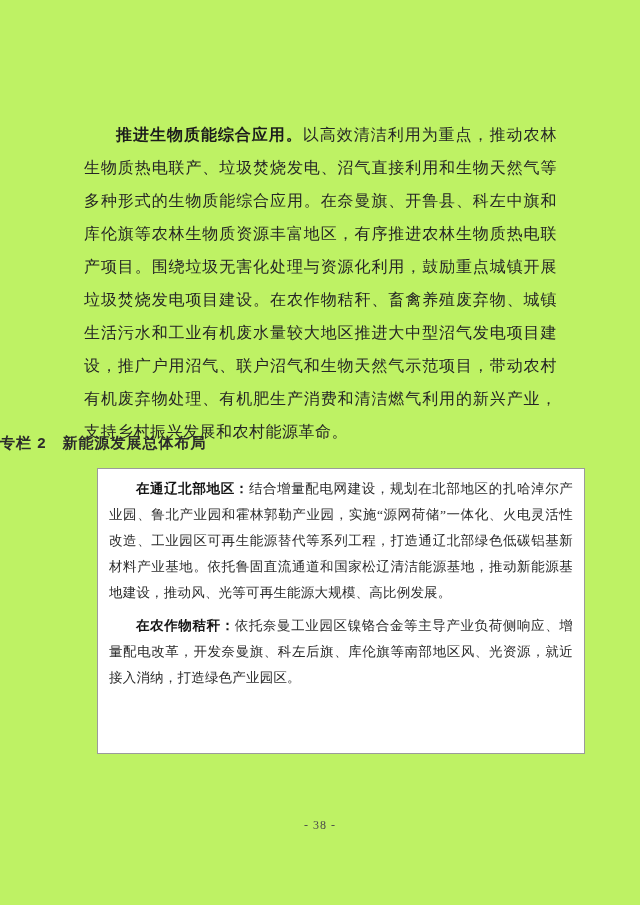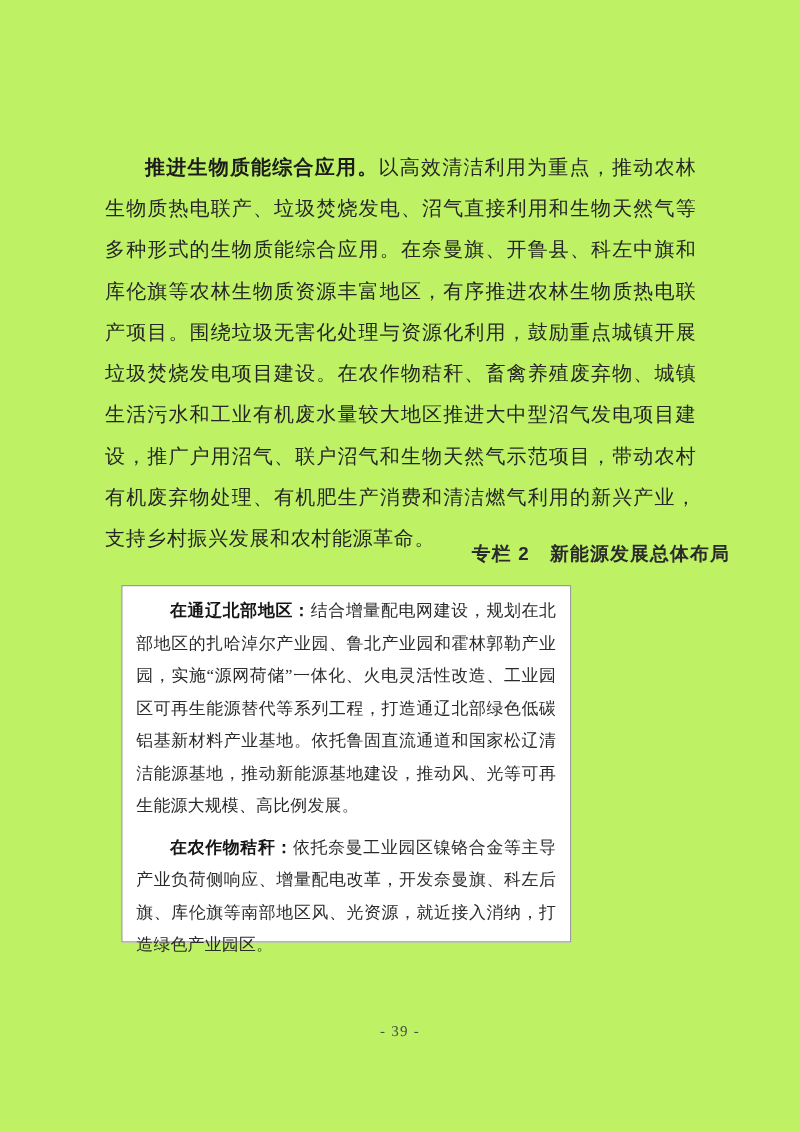--- a/index.html
+++ b/index.html
@@ -33,32 +33,32 @@
     font-family: "Liberation Sans", "DejaVu Sans", sans-serif;
     font-weight: 700;
     color: #1c1c1c;
   }
   .box-title {
     position: absolute;
     top: 434px;
     left: 0;
     width: 584px;
     margin: 0;
-    text-align: right;
+    text-align: left;
     font-family: "Liberation Sans", "DejaVu Sans", sans-serif;
     font-size: 15px;
     font-weight: 700;
     color: #2b2b2b;
     letter-spacing: 1px;
   }
   .column-box {
     position: absolute;
     top: 468px;
     left: 97px;
-    width: 360px;
+    width: 488px;
     height: 286px;
     box-sizing: border-box;
     border: 1px solid #9b9b9b;
     padding: 7px 11px 6px 11px;
     background: #ffffff;
   }
   .box-para {
     margin: 0 0 7px 0;
     font-size: 13.5px;
     line-height: 26px;
@@ -93,15 +93,15 @@
 
   <h3 class="box-title">专栏 2　新能源发展总体布局</h3>
 
   <div class="column-box">
     <p class="box-para"><b>在通辽北部地区：</b><span>结合增量配电网建设，规划在北部地区的扎哈淖尔产业园、鲁北产业园和霍林郭勒产业园，实施“源网荷储”一体化、火电灵活性改造、工业园区可再生能源替代等系列工程，打造通辽北部绿色低碳铝基新材料产业基地。依托鲁固直流通道和国家松辽清洁能源基地，推动新能源基地建设，推动风、光等可再生能源大规模、高比例发展。</span></p>
 
 
     <p class="box-para"><b>在农作物秸秆：</b><span>依托奈曼工业园区镍铬合金等主导产业负荷侧响应、增量配电改革，开发奈曼旗、科左后旗、库伦旗等南部地区风、光资源，就近接入消纳，打造绿色产业园区。</span></p>
   </div>
 
-  <div class="page-number">- 39 -</div>
+  <div class="page-number">- 38 -</div>
 
 </div>
 
 </body></html>

